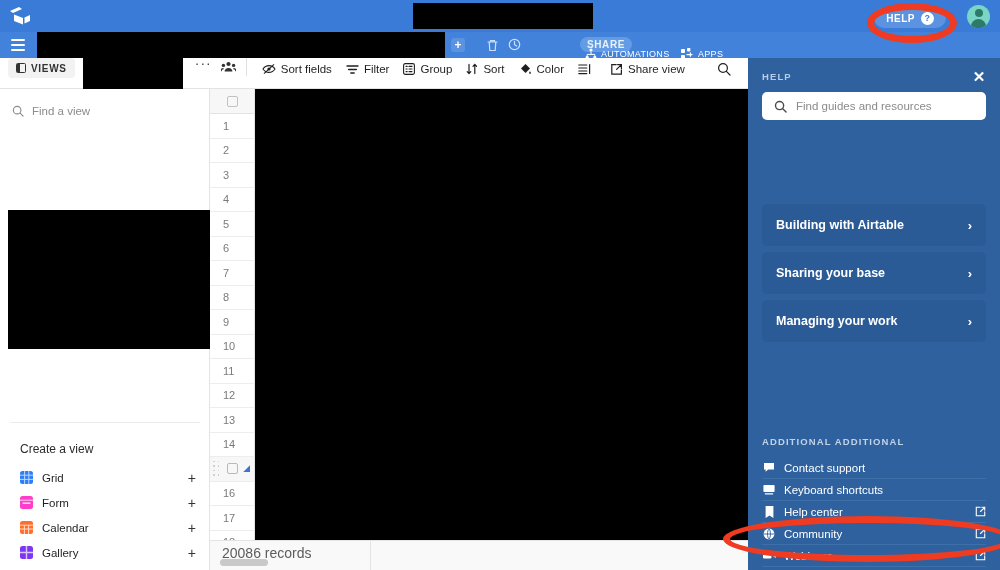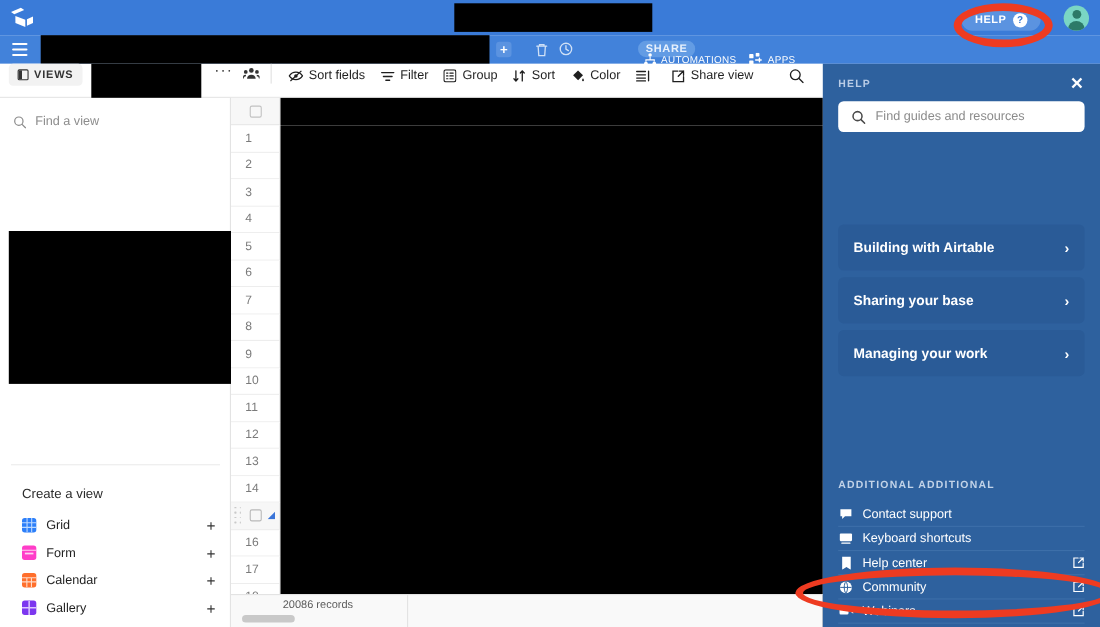--- a/index.html
+++ b/index.html
@@ -160,21 +160,21 @@
              grid-template-columns: 3px 3px; grid-template-rows: repeat(4, 3px); gap: 1.5px; }
   .rn-drag i { width: 1.5px; height: 1.5px; background: #c9c9c9; border-radius: 50%; }
   .rn-check { width: 11px; height: 11px; border: 1.5px solid #b9b9b9; border-radius: 2px; margin-left: 2px; }
   .rn-expand { position: absolute; right: 4px; width: 7px; height: 7px; background: #3a74d8; clip-path: polygon(100% 0,100% 100%,0 100%); }
   .cells-redaction { position: absolute; left: 45px; top: 25px; width: 493px; height: 477px; background: #000; }
   .footer {
     position: absolute; left: 0; bottom: 0; width: 538px; height: 30px;
     background: #f9f9f9; border-top: 1px solid #e3e3e3;
   }
   .footer .reccount {
-    position: absolute; left: 12px; top: 4px; font-size: 10px; color: #5c5c5c; margin-left: 35px;
+    position: absolute; left: 12px; top: 4px; font-size: 14px; color: #5c5c5c;
   }
   .footer .fsep { position: absolute; left: 160px; top: 0; bottom: 0; width: 1px; background: #e3e3e3; }
   .hscroll {
     position: absolute; left: 10px; bottom: 4px; width: 48px; height: 7px;
     background: #c9c9c9; border-radius: 4px;
   }
 
   
   .helppanel {
     position: absolute; top: 58px; right: 0; width: 252px; height: 512px;

